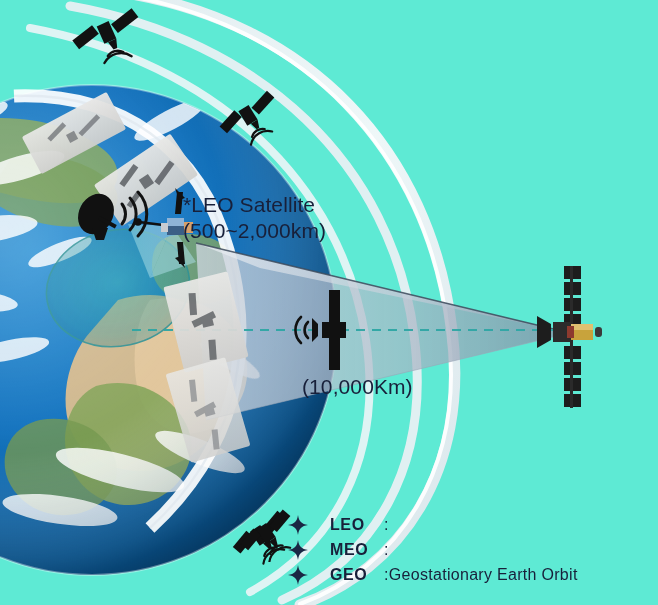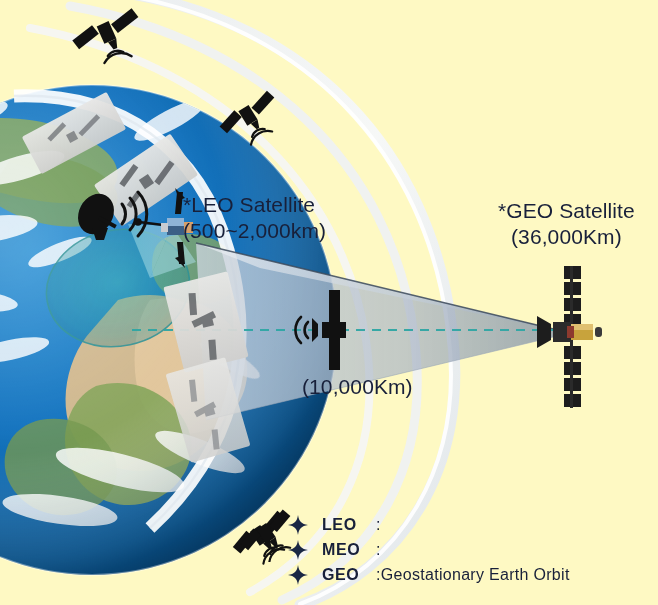--- a/index.html
+++ b/index.html
@@ -1,31 +1,31 @@
 <!DOCTYPE html>
 <html><head>
 <meta charset="utf-8">
 <style>
   html,body{margin:0;padding:0;background:#fff;}
   body{width:658px;height:605px;font-family:"Liberation Sans",sans-serif;overflow:hidden;}
-  #stage{position:relative;width:658px;height:605px;background:#fef9c3;overflow:hidden;}
+  #stage{position:relative;width:658px;height:605px;background:#5eead4;overflow:hidden;}
   #stage svg.layer{position:absolute;left:0;top:0;width:658px;height:605px;}
 
   .lbl{position:absolute;color:#18203a;font-family:"Liberation Sans",sans-serif;
        font-size:21px;line-height:26px;letter-spacing:.1px;white-space:nowrap;}
   .lbl .l2{display:block;text-align:center;}
   #leo-label{left:183px;top:192px;}
   #geo-label{left:498px;top:198px;text-align:center;}
   #meo-label{left:302px;top:374px;text-align:center;}
 
   #legend{position:absolute;left:288px;top:512px;}
   .legend-row{display:flex;align-items:center;height:25px;}
   .legend-star{width:20px;height:20px;margin-right:14px;flex:0 0 auto;}
   .legend-abbr{font-weight:bold;color:#18203a;font-size:16px;letter-spacing:.6px;
-               width:54px;flex:0 0 auto;}
+               width:54px;flex:0 0 auto;margin-left:8px;}
   .legend-desc{color:#18203a;font-size:16px;letter-spacing:.3px;}
 </style>
 </head>
 <body>
 
 <div id="stage">
 
   <svg class="layer" viewBox="0 0 658 605">
     <defs>
       <radialGradient id="oceanGrad" cx="38%" cy="34%" r="78%">
@@ -265,24 +265,20 @@
         <path d="M -11 26 A 17 17 0 0 1 14 26"></path>
       </g>
     </g>
   </svg>
 
   <div class="lbl" id="leo-label">
     <span>*LEO Satellite</span>
     <span class="l2" style="text-align:left">(500~2,000km)</span>
   </div>
 
-  <div class="lbl" id="geo-label">
-    <span>*GEO Satellite</span>
-    <span class="l2">(36,000Km)</span>
-  </div>
 
   <div class="lbl" id="meo-label">
     <span class="l2">(10,000Km)</span>
   </div>
 
   <svg style="position:absolute;left:236px;top:506px;width:56px;height:56px" viewBox="0 0 56 56">
     <g transform="translate(28,28) rotate(-34)">
       <rect x="-4" y="-8" width="12" height="17" fill="#111"></rect>
       <rect x="-25" y="-5" width="20" height="10" transform="rotate(-16 -25 -5)" fill="#111"></rect>
       <rect x="9" y="-4" width="21" height="10" transform="rotate(-16 9 -4)" fill="#111"></rect>

